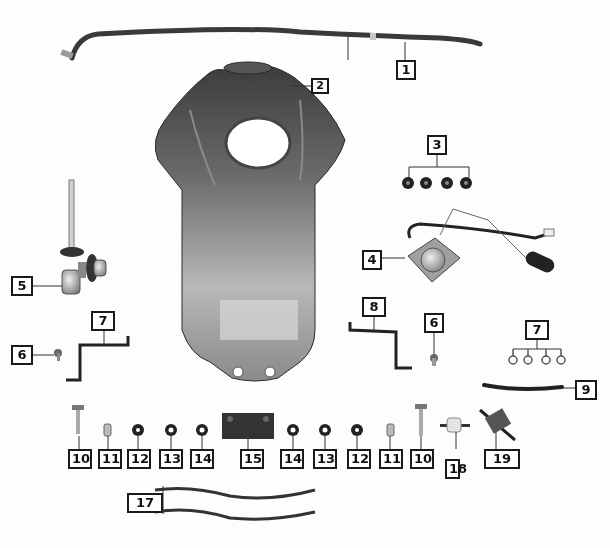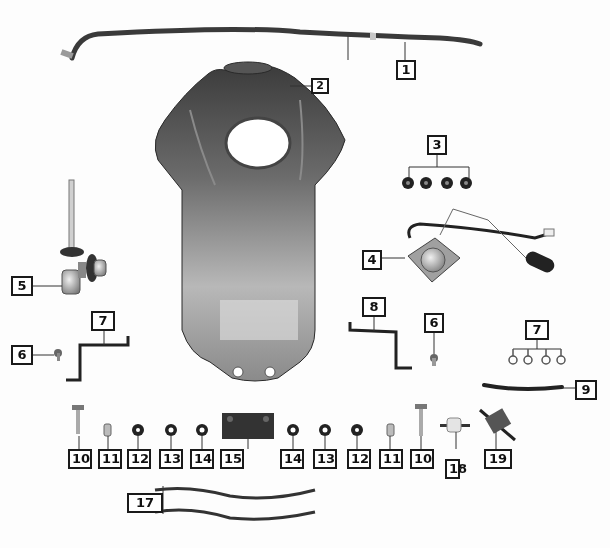--- a/index.html
+++ b/index.html
@@ -174,22 +174,22 @@
   <div class="callout" style="left:91px;top:311px;width:24px">7</div>
   <div class="callout" style="left:362px;top:297px;width:24px">8</div>
   <div class="callout" style="left:424px;top:313px;width:20px">6</div>
   <div class="callout" style="left:525px;top:320px;width:24px">7</div>
   <div class="callout" style="left:575px;top:380px;width:22px">9</div>
   <div class="callout" style="left:68px;top:449px;width:24px">10</div>
   <div class="callout" style="left:98px;top:449px;width:24px">11</div>
   <div class="callout" style="left:127px;top:449px;width:24px">12</div>
   <div class="callout" style="left:159px;top:449px;width:24px">13</div>
   <div class="callout" style="left:190px;top:449px;width:24px">14</div>
-  <div class="callout" style="left:220px;top:449px;width:24px">15</div>
+  <div class="callout" style="left:240px;top:449px;width:24px">15</div>
   <div class="callout" style="left:280px;top:449px;width:24px">14</div>
   <div class="callout" style="left:313px;top:449px;width:24px">13</div>
   <div class="callout" style="left:347px;top:449px;width:24px">12</div>
   <div class="callout" style="left:379px;top:449px;width:24px">11</div>
   <div class="callout" style="left:410px;top:449px;width:24px">10</div>
   <div class="callout" style="left:445px;top:459px;width:15px">18</div>
-  <div class="callout" style="left:484px;top:449px;width:28px">19</div>
+  <div class="callout" style="left:484px;top:449px;width:36px">19</div>
   <div class="callout" style="left:127px;top:493px;width:36px">17</div>
 </div>
 
 </body></html>

